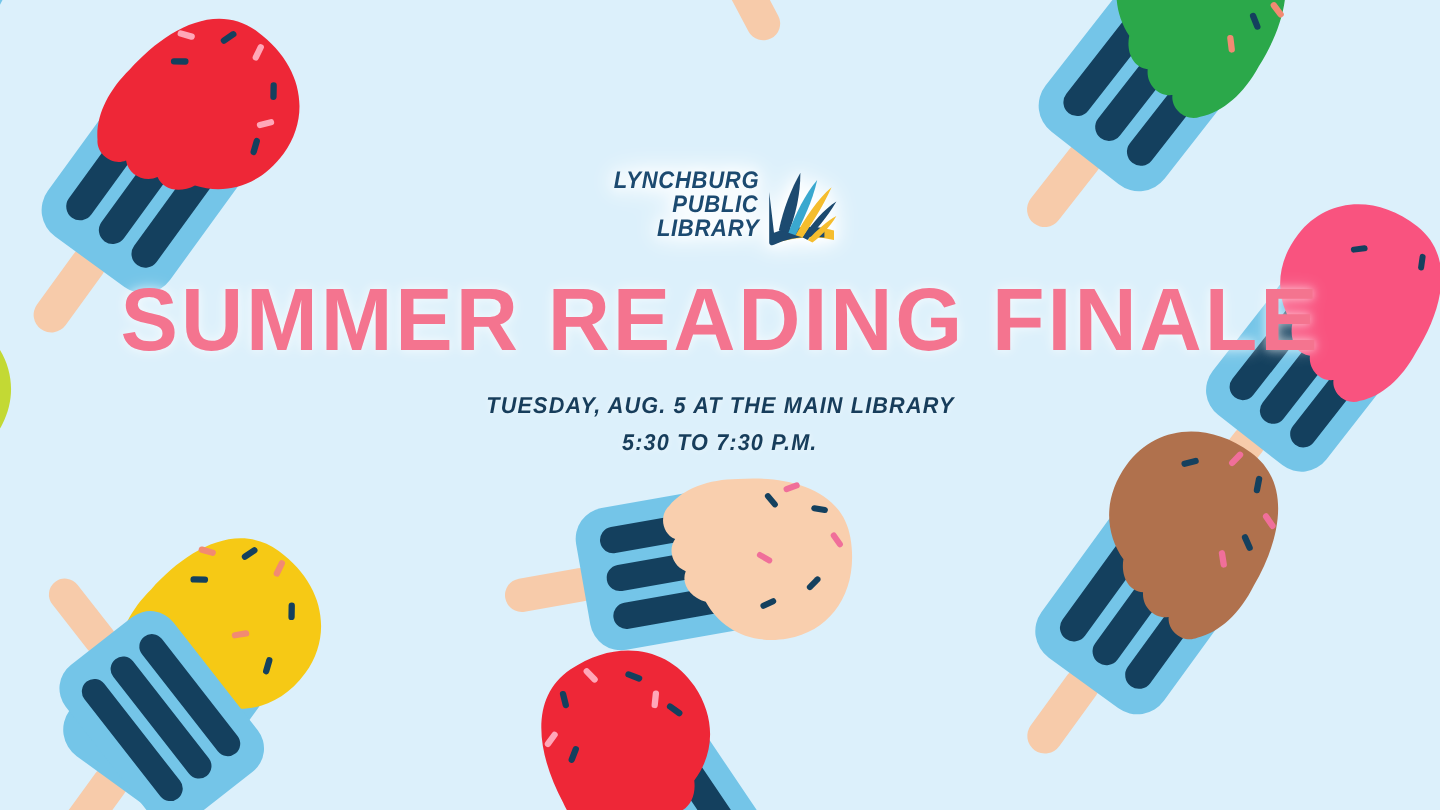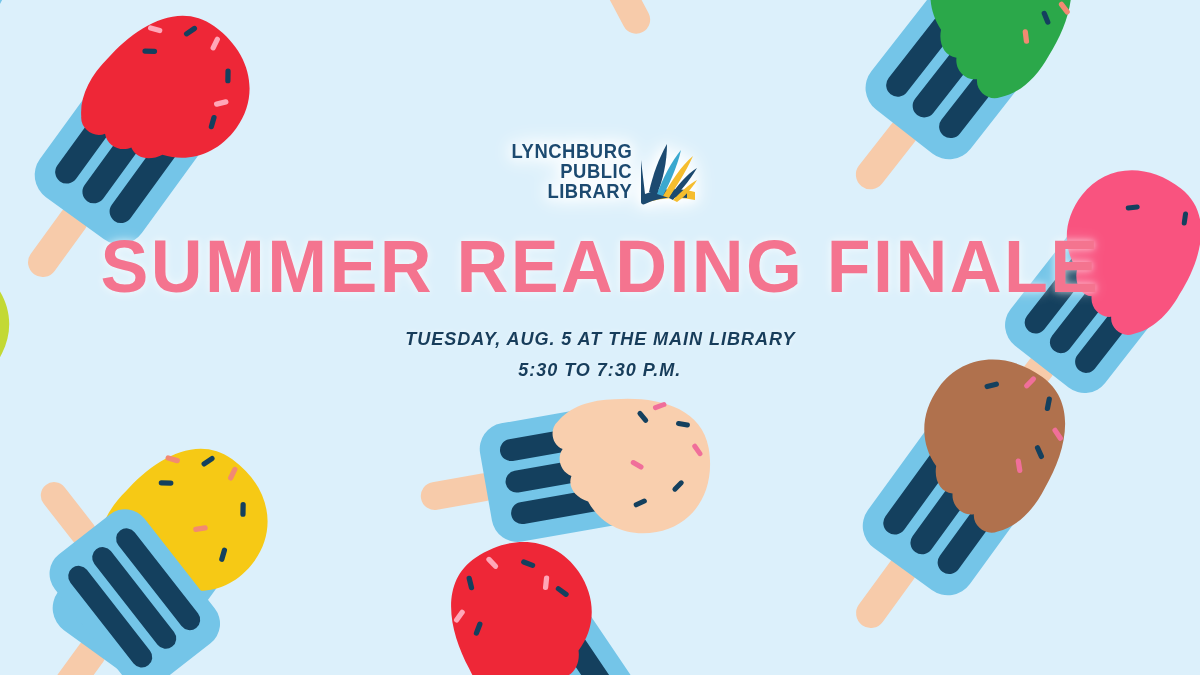--- a/index.html
+++ b/index.html
@@ -43,20 +43,21 @@
 
   
   .logo {
     position: relative;
     display: flex;
     align-items: center;
     gap: 2px;
     filter: drop-shadow(0 0 4px rgba(255,255,255,0.95))
             drop-shadow(0 0 7px rgba(255,255,255,0.9))
             drop-shadow(0 0 10px rgba(255,255,255,0.8));
+    font-style: italic;
   }
   .logo-words {
     display: flex;
     flex-direction: column;
     align-items: flex-end;
     line-height: 0.99;
   }
   .logo-words span {
     color: #1c4a70;
     font-family: "Liberation Sans Narrow", "Liberation Sans", sans-serif;

